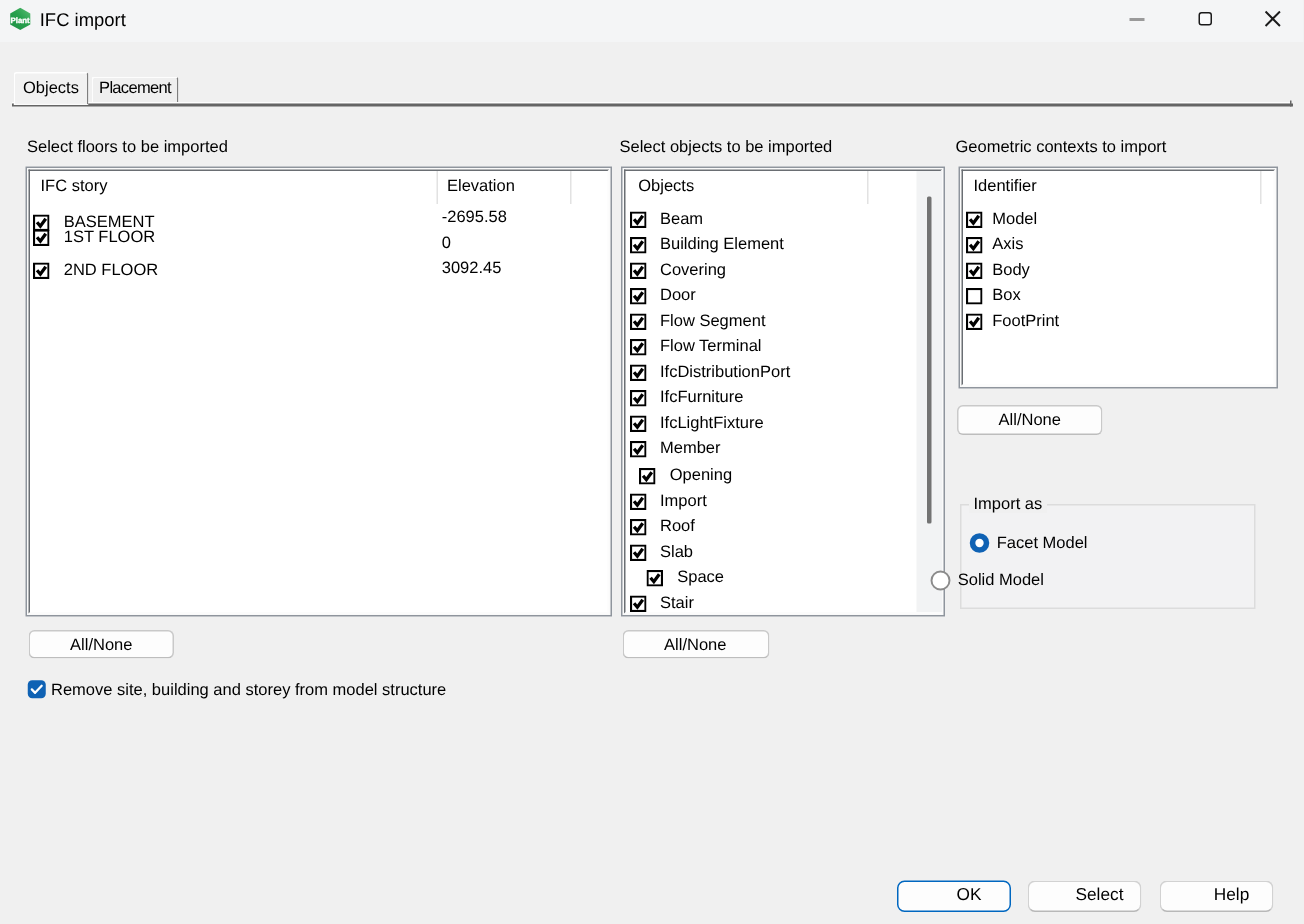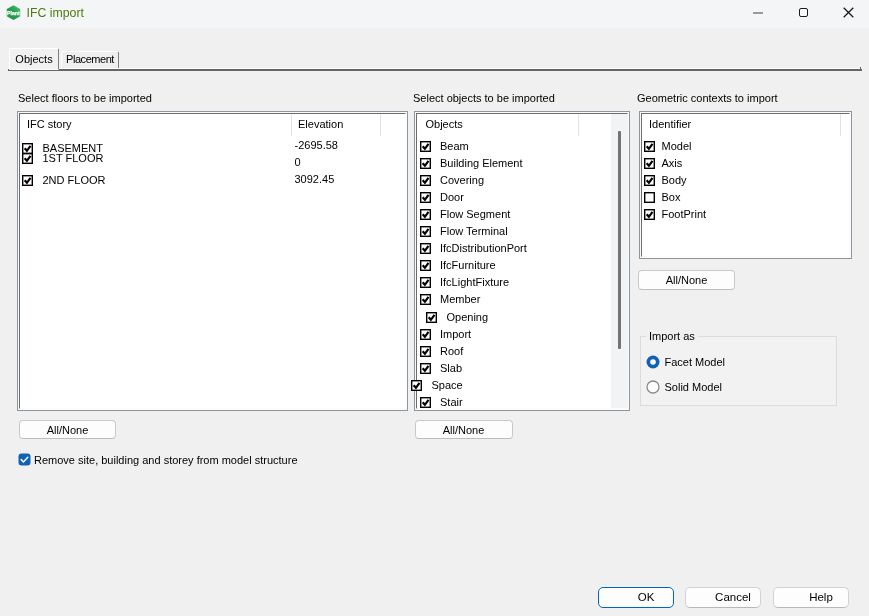--- a/index.html
+++ b/index.html
@@ -1,18 +1,18 @@
 <!DOCTYPE html>
 <html><head><meta charset="utf-8"><style>
 *{margin:0;padding:0;box-sizing:border-box;}
 html,body{width:869px;height:616px;background:#f0f0f0;font-family:"Liberation Sans",sans-serif;font-size:11px;color:#000;overflow:hidden;}
 body{position:relative;}
 .abs{position:absolute;}
 #titlebar{position:absolute;left:0;top:0;width:869px;height:28px;background:#f4f5f6;}
-#title{position:absolute;left:27px;top:6px;font-size:12.3px;color:#4d7c0f;}
+#title{position:absolute;left:27px;top:6px;font-size:12.3px;color:#000000;}
 .wbtn{position:absolute;}
 .label{position:absolute;font-size:11px;color:#000;}
 .lb{position:absolute;border:1px solid #8f959d;background:#fafafa;padding:1px;}
 .lb-in{position:relative;width:100%;height:100%;background:#fff;border:1px solid;border-color:#6a6e73 #fcfcfc #fcfcfc #6a6e73;}
 .hdr{position:absolute;font-size:11px;line-height:14px;height:14px;}
 .vdiv{position:absolute;width:1px;background:#e2e2e2;top:114px;height:22px;}
 .row{position:absolute;height:17px;display:flex;align-items:center;}
 .row svg{flex:none;}
 .row span{margin-left:9.5px;}
 .cell{position:absolute;height:17px;line-height:17px;}
@@ -190,21 +190,21 @@
       </svg>
       <span style="margin-left:9.5px;">Roof</span>
     </div>
     <div class="row" style="left:419.5px;top:359.21000000000004px;">
       <svg width="11" height="11" viewBox="0 0 11 11" style="flex:none;margin-top:1px">
         <rect x="0.7" y="0.7" width="9.6" height="9.6" fill="#fff" stroke="#000" stroke-width="1.4"></rect>
         <path d="M2.7 5.2 L4.9 7.8 L8.5 2.9" fill="none" stroke="#000" stroke-width="2.2" stroke-linejoin="miter"></path>
       </svg>
       <span style="margin-left:9.5px;">Slab</span>
     </div>
-    <div class="row" style="left:411px;top:376.28000000000003px;align-items:center;">
+    <div class="row" style="left:431px;top:376.28000000000003px;align-items:center;">
       <svg width="11" height="11" viewBox="0 0 11 11" style="flex:none;margin-top:1px">
         <rect x="0.7" y="0.7" width="9.6" height="9.6" fill="#fff" stroke="#000" stroke-width="1.4"></rect>
         <path d="M2.7 5.2 L4.9 7.8 L8.5 2.9" fill="none" stroke="#000" stroke-width="2.2" stroke-linejoin="miter"></path>
       </svg>
       <span style="margin-left:9.5px;">Space</span>
     </div>
     <div class="row" style="left:419.5px;top:393.35px;">
       <svg width="11" height="11" viewBox="0 0 11 11" style="flex:none;margin-top:1px">
         <rect x="0.7" y="0.7" width="9.6" height="9.6" fill="#fff" stroke="#000" stroke-width="1.4"></rect>
         <path d="M2.7 5.2 L4.9 7.8 L8.5 2.9" fill="none" stroke="#000" stroke-width="2.2" stroke-linejoin="miter"></path>
@@ -259,22 +259,22 @@
 
 <div id="groupbox"></div>
 <div class="abs" style="left:646px;top:330px;background:#f0f0f0;padding:0 3px;font-size:11px;">Import as</div>
 <div class="radio-row" style="left:646px;top:355px;">
   <svg width="14" height="14" viewBox="0 0 14 14">
       <circle cx="7" cy="7" r="6.5" fill="#0f62b4"></circle>
       <circle cx="7" cy="7" r="2.8" fill="#fff"></circle>
     </svg>
   <span style="margin-left:4.5px;">Facet Model</span>
 </div>
-<div class="radio-row" style="left:646px;top:379.5px;justify-content:space-between;">
+<div class="radio-row" style="left:620px;top:379.5px;justify-content:space-between;">
   <svg width="14" height="14" viewBox="0 0 14 14">
       <circle cx="7" cy="7" r="6" fill="#fff" stroke="#8b8b8b" stroke-width="1.3"></circle>
     </svg>
   <span style="margin-left:4.5px;">Solid Model</span>
 </div>
 
 <div class="btn2" style="left:598px;top:586.5px;width:76px;height:21px;border-color:#0067c0;">OK</div>
-<div class="btn2" style="left:685px;top:586.5px;width:76px;height:21px;">Cancel</div>
+<div class="btn2" style="left:685px;top:586.5px;width:76px;height:21px;">Select</div>
 <div class="btn2" style="left:773px;top:586.5px;width:76px;height:21px;">Help</div>
 
 </body></html>

